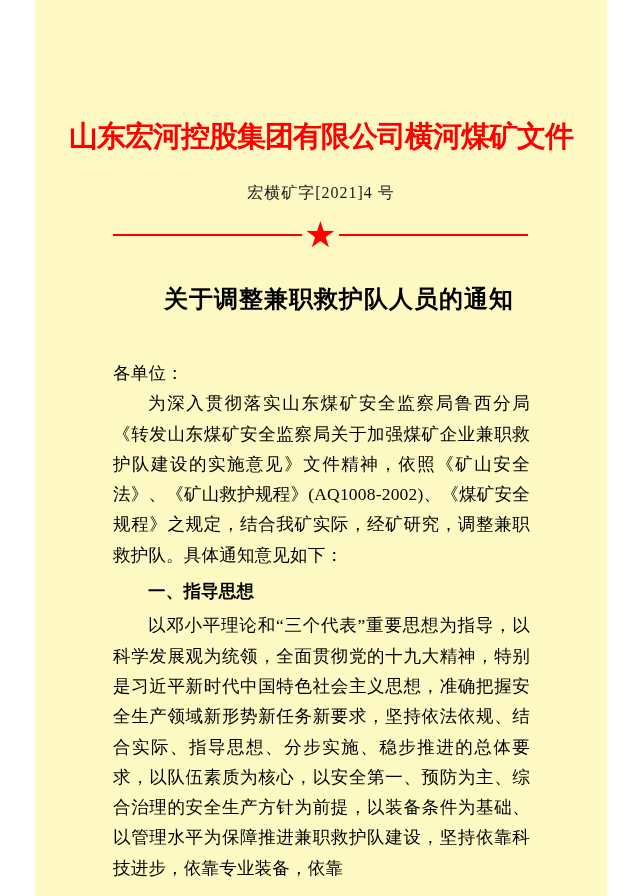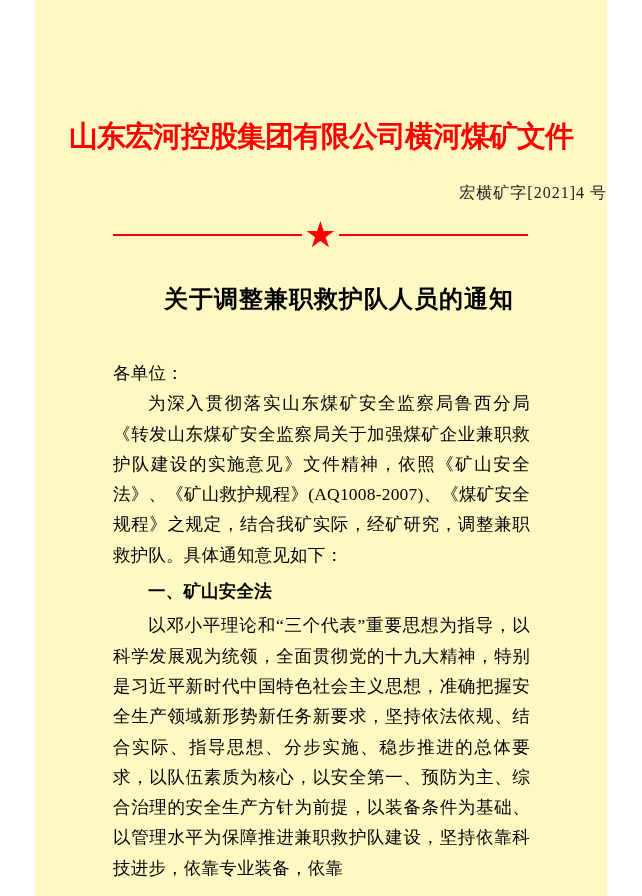--- a/index.html
+++ b/index.html
@@ -23,21 +23,21 @@
     font-family: "Liberation Sans", "DejaVu Sans", sans-serif;
     font-weight: 900;
     font-size: 29px;
     line-height: 36px;
     letter-spacing: -1px;
     color: #ff0000;
     white-space: nowrap;
   }
   .doc-number {
     margin-top: 28px;
-    text-align: right;
+    text-align: center;
     font-size: 16px;
     line-height: 22px;
     letter-spacing: 1px;
     color: #1a1a1a;
   }
   .divider {
     margin: 12px 79px 0 78px;
     height: 38px;
     display: flex;
     align-items: center;
@@ -101,20 +101,20 @@
     <span class="line"></span>
     <span class="star">★</span>
     <span class="line"></span>
   </div>
 
   <div class="doc-title">关于调整兼职救护队人员的通知</div>
 
   <div class="body-block">
     <p class="salutation">各单位：</p>
 
-    <p class="para">为深入贯彻落实山东煤矿安全监察局鲁西分局《转发山东煤矿安全监察局关于加强煤矿企业兼职救护队建设的实施意见》文件精神，依照《矿山安全法》、《矿山救护规程》(AQ1008-2007)、《煤矿安全规程》之规定，结合我矿实际，经矿研究，调整兼职救护队。具体通知意见如下：</p>
+    <p class="para">为深入贯彻落实山东煤矿安全监察局鲁西分局《转发山东煤矿安全监察局关于加强煤矿企业兼职救护队建设的实施意见》文件精神，依照《矿山安全法》、《矿山救护规程》(AQ1008-2002)、《煤矿安全规程》之规定，结合我矿实际，经矿研究，调整兼职救护队。具体通知意见如下：</p>
 
-    <p class="section-heading">一、矿山安全法</p>
+    <p class="section-heading">一、指导思想</p>
 
     <p class="para">以邓小平理论和“三个代表”重要思想为指导，以科学发展观为统领，全面贯彻党的十九大精神，特别是习近平新时代中国特色社会主义思想，准确把握安全生产领域新形势新任务新要求，坚持依法依规、结合实际、指导思想、分步实施、稳步推进的总体要求，以队伍素质为核心，以安全第一、预防为主、综合治理的安全生产方针为前提，以装备条件为基础、以管理水平为保障推进兼职救护队建设，坚持依靠科技进步，依靠专业装备，依靠</p>
   </div>
 
 </div>
 
 </body></html>

